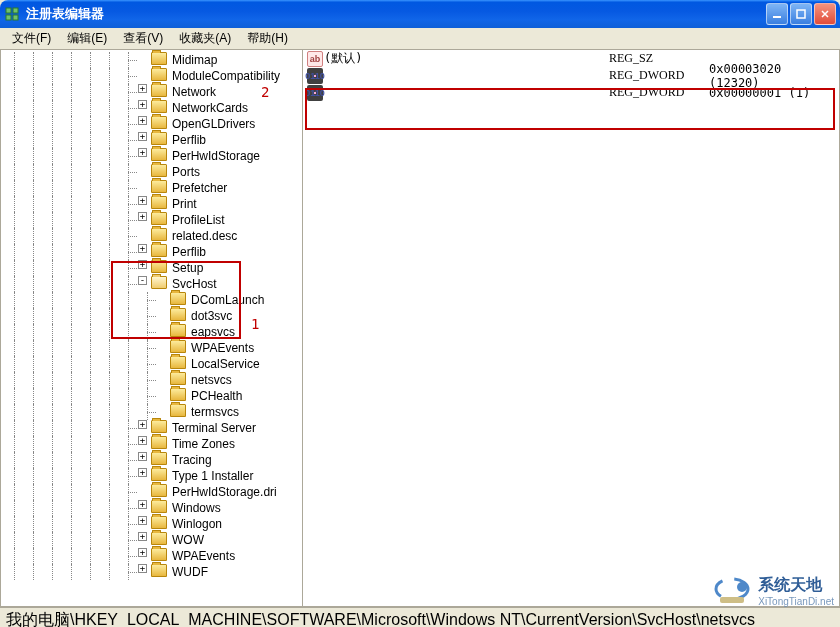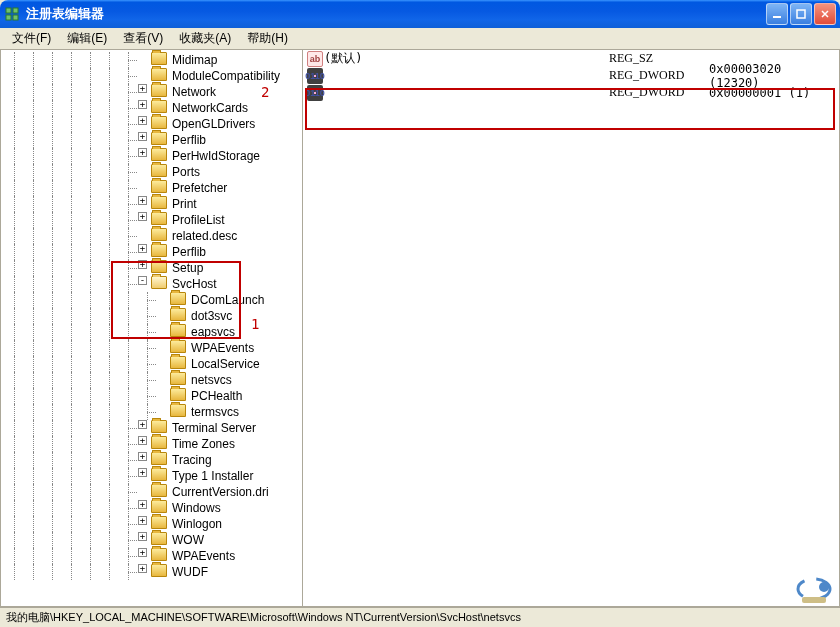--- a/index.html
+++ b/index.html
@@ -46,21 +46,21 @@
 .list-row.selected { }
 .list-row.selected .cell-name-text { background: #316ac5; color: white; }
 .cell-name { width: 300px; padding-left: 4px; display: flex; align-items: center; gap: 0; }
 .cell-type { width: 100px; padding-left: 6px; font-family: Liberation Serif, serif; }
 .cell-data { flex: 1; padding-left: 6px; font-family: "SimSun", monospace; }
 .reg-icon { width: 16px; height: 16px; display: inline-flex; align-items: center; justify-content: center; font-size: 9px; font-weight: bold; border-radius: 2px; }
 .reg-icon-sz { background: #ffe8e8; border: 1px solid #d08080; color: #a04040; }
 .reg-icon-dw { background: #f9a8d4; border: 7px solid #404040; color: #4050a0; }
 .cell-name-text { font-family: "SimSun", monospace; padding: 0 1px; }
 
-.statusbar { height: 20px; background: #ece9d8; border-top: 1px solid #aca899; padding: 2px 6px; font-size: 11px; white-space: nowrap; overflow: hidden; }
+.statusbar { height: 20px; background: #ece9d8; border-top: 1px solid #aca899; padding: 2px 6px; font-size: 16px; white-space: nowrap; overflow: hidden; }
 
 .watermark { position: absolute; right: 6px; bottom: 20px; display: flex; align-items: center; gap: 6px; opacity: 0.9; }
 .watermark-icon { width: 40px; height: 32px; }
 .watermark-text-main { color: #1a4d8c; font-weight: bold; font-size: 16px; }
 .watermark-text-sub { color: #6a8db5; font-size: 10px; }
 </style>
 </head>
 <body>
 
 <div class="titlebar">
@@ -874,21 +874,21 @@
           </span>
           <span class="tree-indent">
             <span class="tree-line-v"></span>
           </span>
           <span class="tree-indent">
             <span class="tree-line-v"></span>
             <span class="tree-line-h"></span>
           </span>
           <span class="tree-noexpand"></span>
           <span class="folder-icon folder-closed"></span>
-          <span class="tree-label">CurrentVersion.dri</span>
+          <span class="tree-label">PerHwIdStorage.dri</span>
         </div>
         <div class="tree-node">
           <span class="tree-indent">
             <span class="tree-line-v"></span>
           </span>
           <span class="tree-indent">
             <span class="tree-line-v"></span>
           </span>
           <span class="tree-indent">
             <span class="tree-line-v"></span>
@@ -1053,13 +1053,17 @@
 </div>
 
 <div class="statusbar">我的电脑\HKEY_LOCAL_MACHINE\SOFTWARE\Microsoft\Windows NT\CurrentVersion\SvcHost\netsvcs</div>
 
 <div class="watermark">
   <svg class="watermark-icon" viewBox="0 0 40 32">
     <ellipse cx="20" cy="14" rx="16" ry="10" fill="none" stroke="#3b7cc4" stroke-width="3" stroke-dasharray="20 12"></ellipse>
     <circle cx="30" cy="12" r="5" fill="#3b7cc4"></circle>
     <rect x="8" y="22" width="24" height="6" rx="2" fill="#c9b87a"></rect>
   </svg>
+  <div>
+    <div class="watermark-text-main">系统天地</div>
+    <div class="watermark-text-sub">XiTongTianDi.net</div>
+  </div>
 </div>
 
 </body></html>

